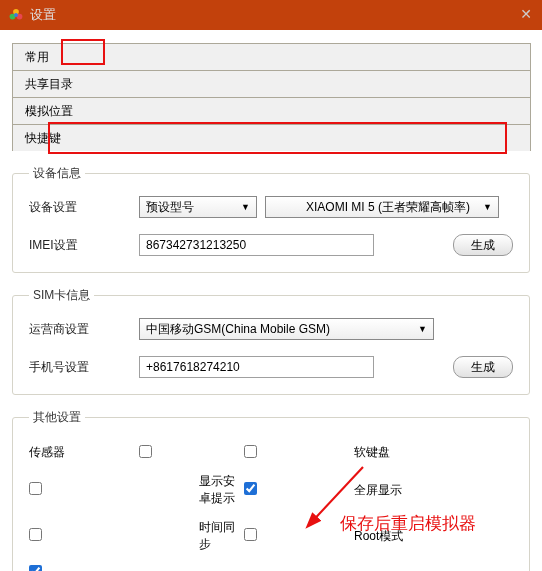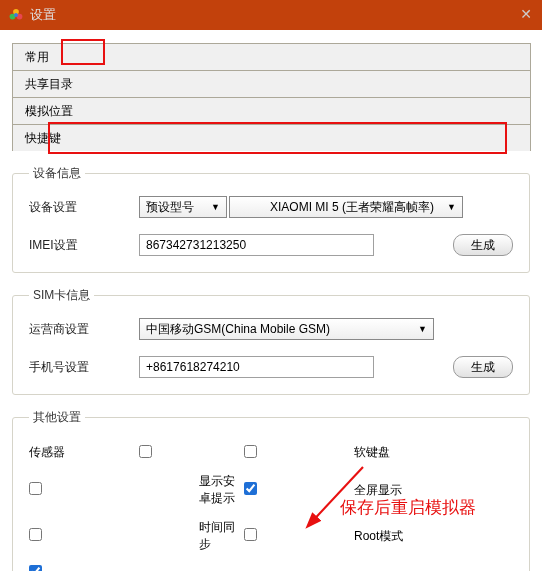--- a/index.html
+++ b/index.html
@@ -18,39 +18,39 @@
 
     fieldset { border: 1px solid #d6d4c9; border-radius: 3px; margin-bottom: 14px; padding: 14px 16px 12px; }
     fieldset legend { padding: 0 4px; color: #333; }
 
     .row { display: flex; align-items: center; margin-bottom: 16px; }
     .row:last-child { margin-bottom: 4px; }
     .label { width: 110px; color: #222; }
 
     .select-like { display:inline-flex; align-items:center; justify-content: space-between; border: 1px solid #888; background: linear-gradient(#fff,#eee); height: 22px; padding: 0 6px; font-size: 12px; cursor: pointer; }
     .select-like .caret { font-size: 9px; margin-left: 6px; }
-    .sel1 { width: 88px; margin-right: 2px; }
+    .sel1 { width: 118px; margin-right: 8px; }
     .sel2 { width: 234px; padding-left: 40px; }
     .sel-wide { width: 295px; }
 
     .text-input { width: 235px; height: 22px; border: 1px solid #a0a0a0; padding: 2px 6px; font-size: 12px; }
 
     .btn { border:1px solid #999; background: linear-gradient(#fff,#e2e2e2); height: 22px; min-width:60px; padding: 0 14px; font-size:12px; cursor:pointer; border-radius:10px; }
     .btn-gen { margin-left:auto; }
     .btn-save { width: 120px; height: 24px; display:block; margin: 4px auto 0; }
 
     .device-highlight { position: absolute; border: 2px solid #e81010; pointer-events:none; left: 48px; top: 122px; width: 459px; height: 32px; }
     .tab-red { position: absolute; border: 2px solid #e81010; pointer-events:none; left: 61px; top: 39px; width: 44px; height: 26px; }
 
     .opts-grid { display: grid; grid-template-columns: 110px 60px 45px 110px 60px; row-gap: 12px; align-items:center; padding-top:4px; padding-bottom:4px;}
     .check { width:13px; height:13px; cursor:pointer; }
     .check.checked { accent-color: #1e6fd6; }
 
     .arrow-svg { position:absolute; left:300px; top:460px; width:70px; height:70px; pointer-events:none; }
-    .note { position:absolute; left:340px; top:496px; color: #e81010; font-size: 17px; pointer-events:none; font-family: SimSun, serif; }
+    .note { position:absolute; left:340px; top:512px; color: #e81010; font-size: 17px; pointer-events:none; font-family: SimSun, serif; }
   </style>
 </head>
 <body>
 
 <div class="titlebar">
   <span class="logo">
     <svg viewBox="0 0 100 100">
         <circle cx="50" cy="30" r="18" fill="#f7b617"></circle>
         <circle cx="28" cy="60" r="18" fill="#3bbb55"></circle>
         <circle cx="72" cy="60" r="18" fill="#e84650"></circle>

